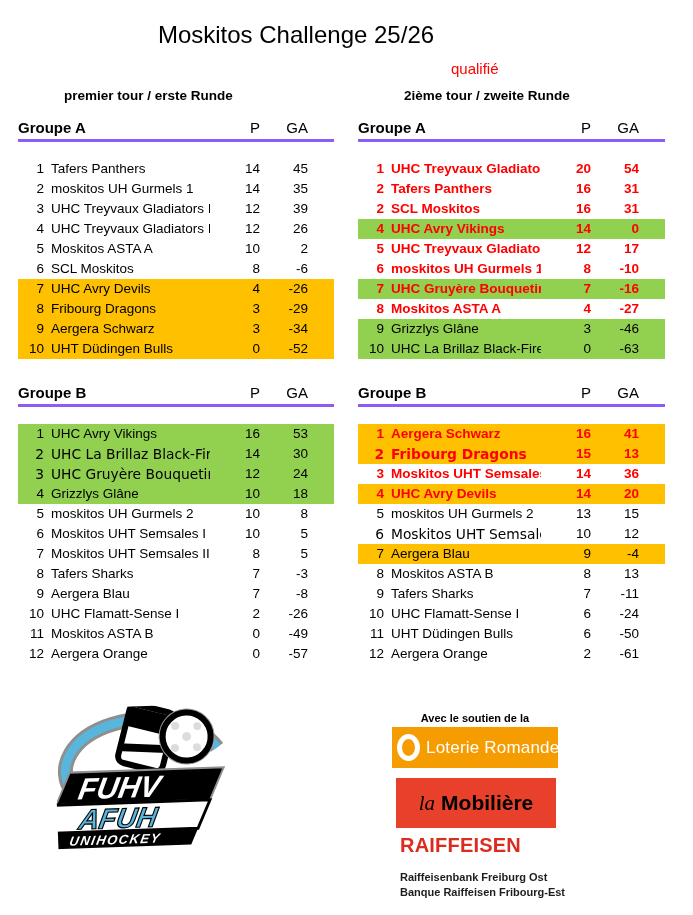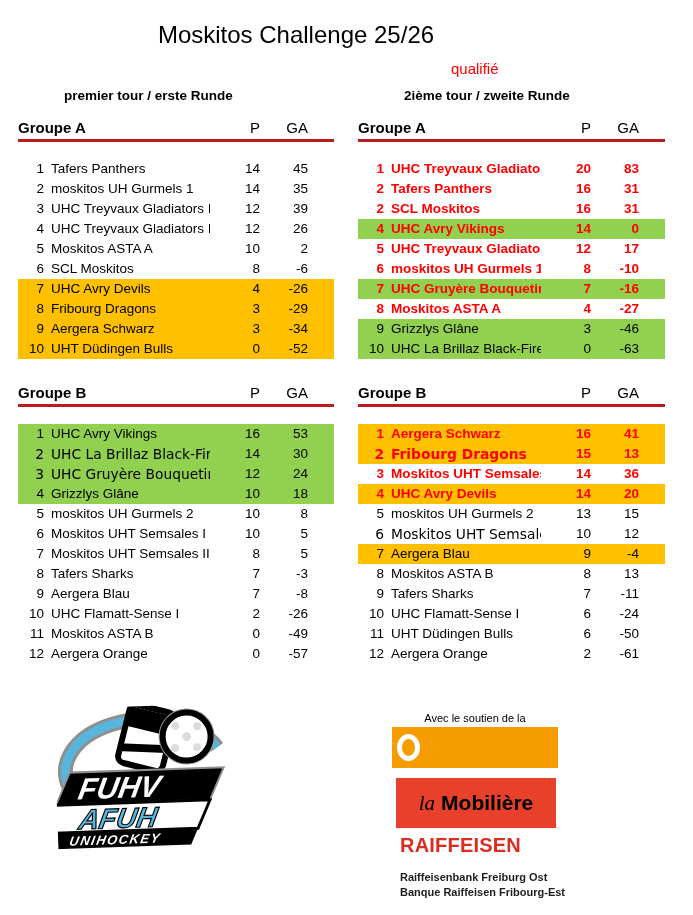--- a/index.html
+++ b/index.html
@@ -11,39 +11,39 @@
   
   .page-title{left:0;top:21px;width:592px;text-align:center;font-size:24px;font-weight:normal;}
   .qualified{left:451px;top:60px;font-size:15px;font-weight:normal;color:#FF0000;}
   .round-label{top:88px;font-size:13.5px;font-weight:bold;margin-left:24px;}
   .round1{left:40px;}
   .round2{left:380px;}
   
   .stable{position:absolute;}
   .thead{
     display:grid;grid-template-columns:1fr 50px 48px 26px;
-    align-items:end;border-bottom:3px solid #b91c1c;padding-bottom:3px;height:19px;
+    align-items:end;border-bottom:3px solid #8b5cf6;padding-bottom:3px;height:19px;
   }
   .h-group{font-weight:bold;font-size:15px;}
   .h-p,.h-ga{text-align:right;font-size:15px;}
   .spacer{height:17px;}
   .trow{
     display:grid;grid-template-columns:26px 1fr 50px 48px 26px;
     height:20px;line-height:20px;font-size:13.5px;
   }
   .trow .c0{text-align:right;}
   .trow .c1{padding-left:7px;white-space:nowrap;overflow:hidden;}
   .trow .c2,.trow .c3{text-align:right;}
   .hl-orange{background:#FFC000;}
   .hl-green{background:#92D050;}
   .red{color:#FF0000;font-weight:bold;}
   .alt .c1,.alt .c0{font-family:"DejaVu Sans",sans-serif;font-size:13.8px;}
   
   .fuhv-wrap{left:56px;top:706px;width:178px;height:142px;transform:rotate(-2deg);}
-  .sponsor-caption{left:392px;top:712px;width:166px;text-align:center;font-size:11px;font-weight:normal;}
+  .sponsor-caption{left:392px;top:712px;width:166px;text-align:center;font-size:11px;font-weight:bold;}
   .loterie{
     left:392px;top:727px;width:166px;height:41px;background:#F59C00;
     display:flex;align-items:center;color:#fff;
   }
   .loterie-ring{width:13px;height:17px;border:5px solid #fff;border-radius:50%;margin-left:5px;flex:0 0 auto;}
   .loterie-text{font-size:17px;margin-left:6px;letter-spacing:0.2px;white-space:nowrap;}
   .mobiliere{
     left:396px;top:778px;width:160px;height:50px;background:#E8402A;
     display:flex;align-items:center;justify-content:center;color:#000000;
   }
@@ -148,21 +148,21 @@
     <div class="h-p">P</div>
     <div class="h-ga">GA</div>
     <div></div>
   </div>
   <div class="spacer"></div>
   <div class="tbody">
       <div class="trow red">
         <div class="c c0">1</div>
         <div class="c c1">UHC Treyvaux Gladiators I</div>
         <div class="c c2">20</div>
-        <div class="c c3">83</div>
+        <div class="c c3">54</div>
         <div class="c c4"></div>
       </div>
       <div class="trow red">
         <div class="c c0">2</div>
         <div class="c c1">Tafers Panthers</div>
         <div class="c c2">16</div>
         <div class="c c3">31</div>
         <div class="c c4"></div>
       </div>
       <div class="trow red">
@@ -446,20 +446,21 @@
       <polygon points="-11,60 143,60 139,76 -15,76" fill="#000"></polygon>
       <text x="16" y="73" font-family="Liberation Sans, sans-serif" font-style="italic" font-weight="bold" font-size="13" letter-spacing="1.5" fill="#fff" id="fuhv-t3">UNIHOCKEY</text>
     </g>
   </svg>
 </div>
 
 <div class="abs sponsor-caption">Avec le soutien de la</div>
 
 <div class="abs loterie">
   <div class="loterie-ring"></div>
+  <div class="loterie-text">Loterie Romande</div>
 </div>
 
 <div class="abs mobiliere">
   <span class="la">la</span>
   <span class="mob">Mobilière</span>
 </div>
 
 <div class="abs raiffeisen">RAIFFEISEN</div>
 <div class="abs raiffeisen-sub">
   <div>Raiffeisenbank Freiburg Ost</div>

